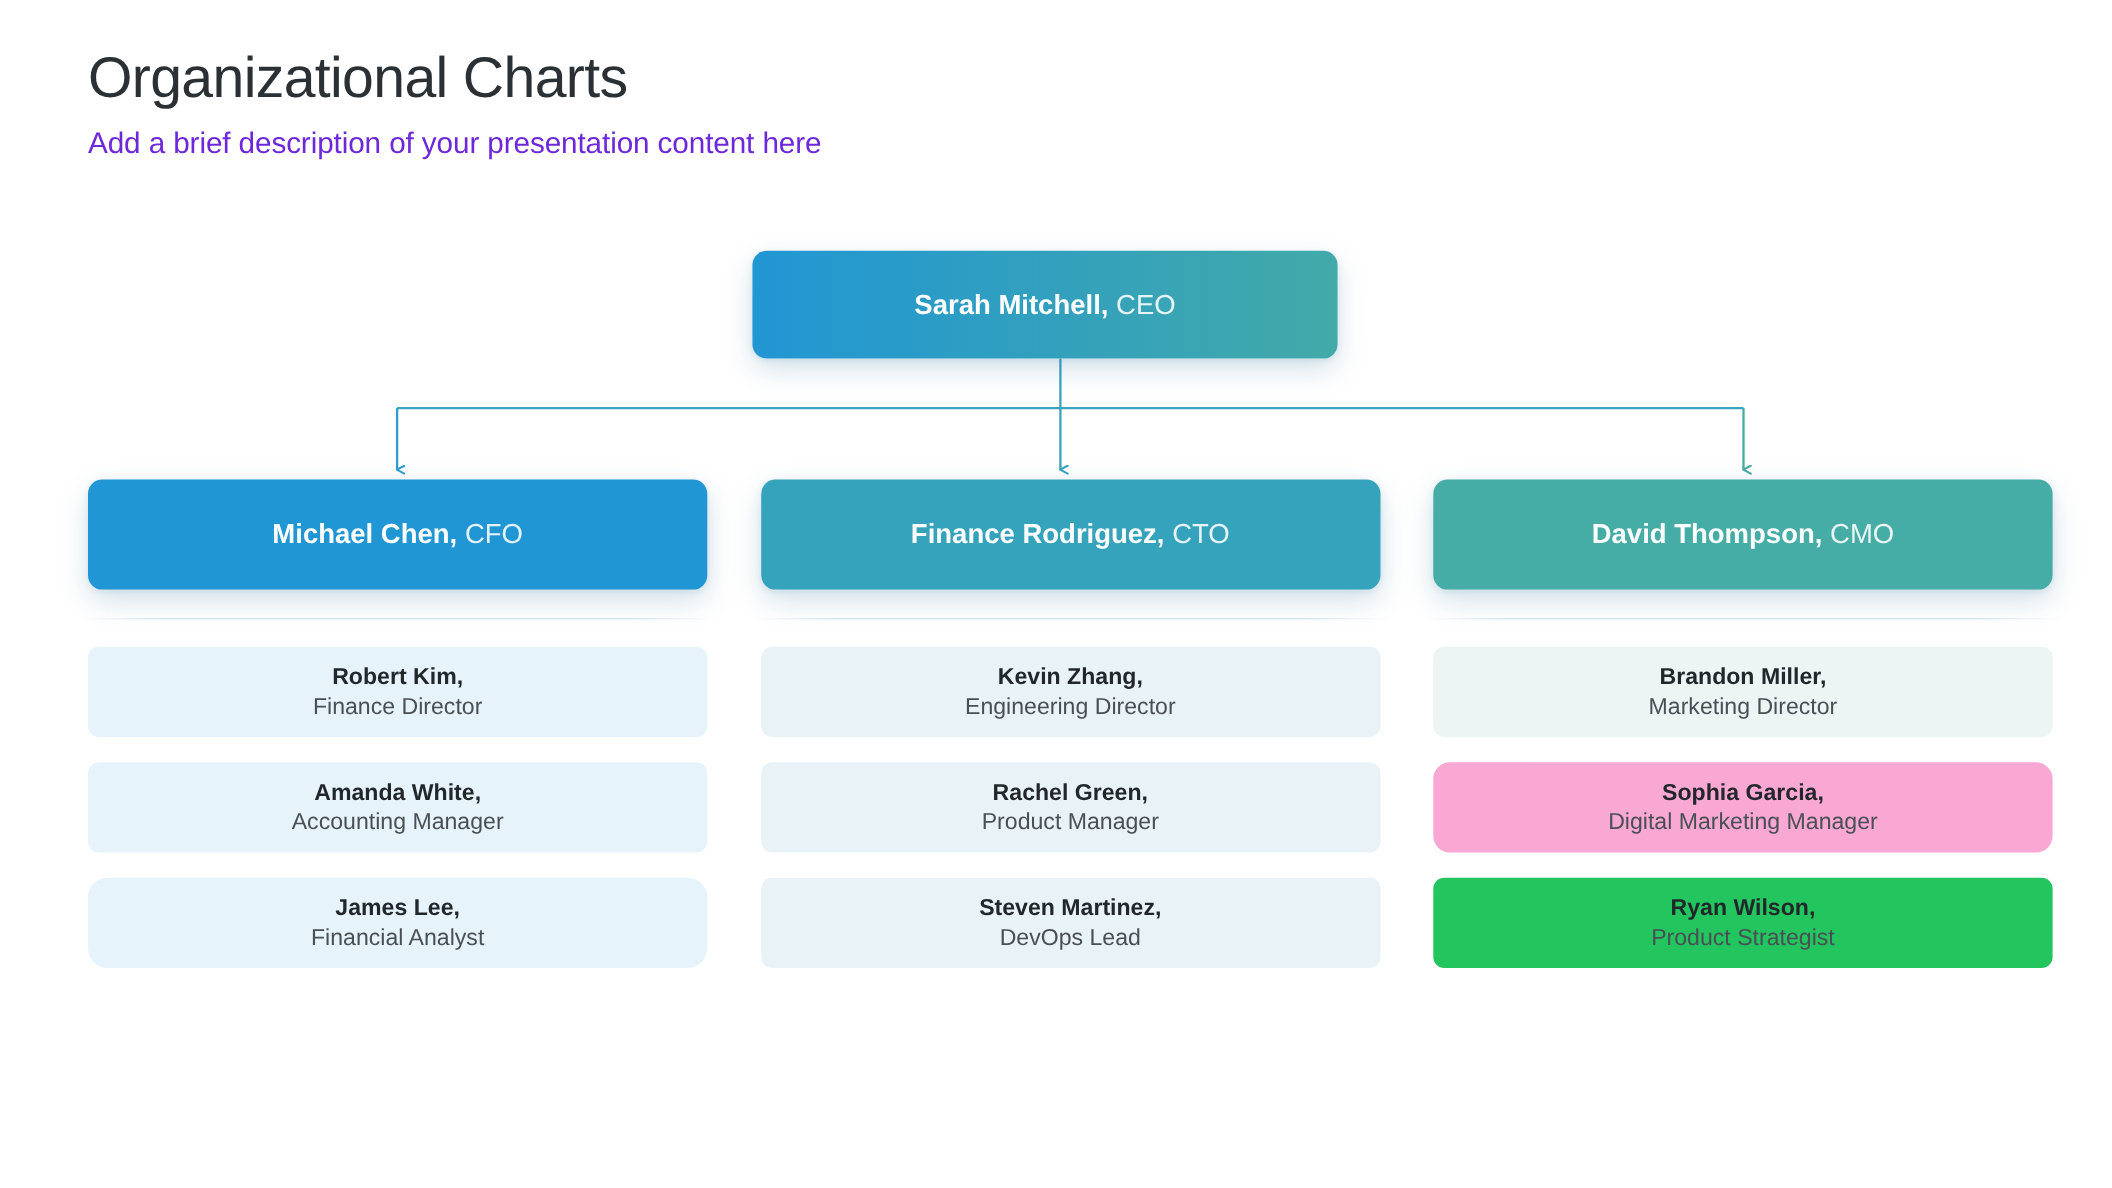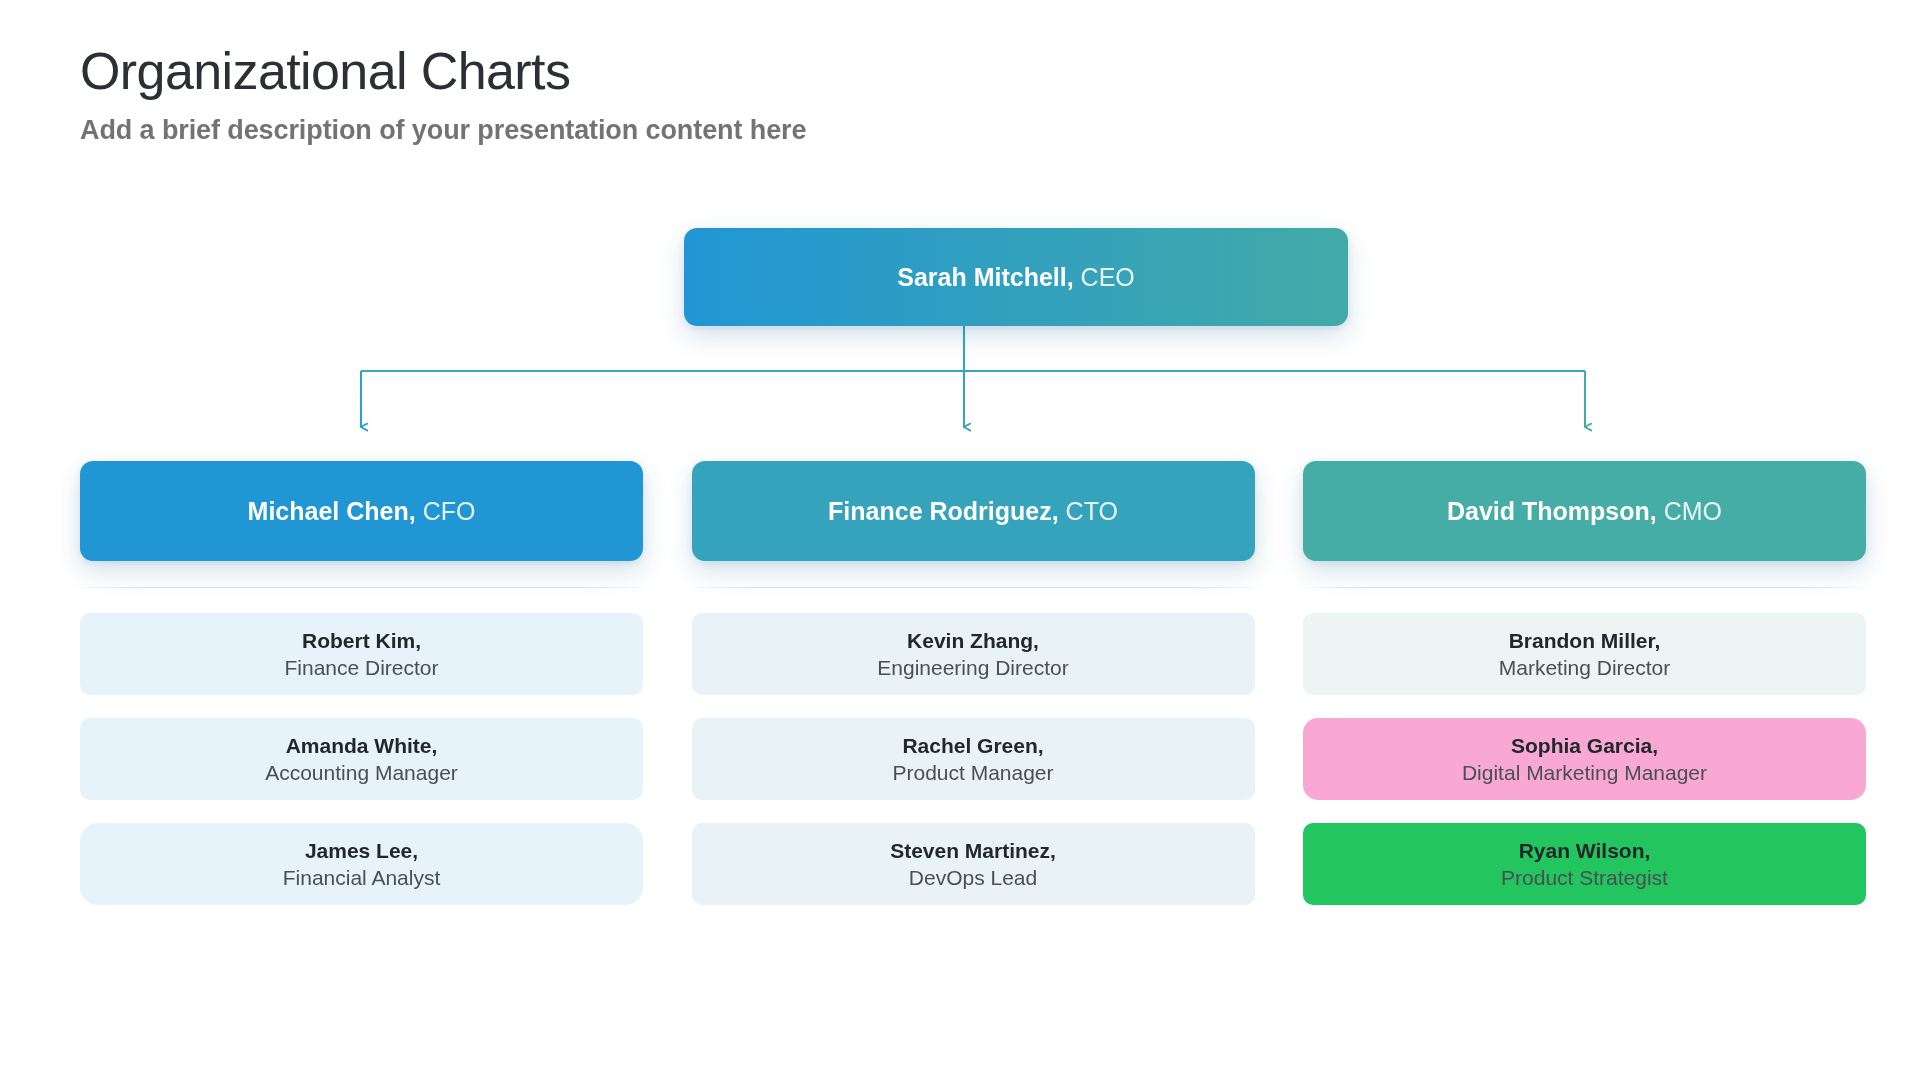--- a/index.html
+++ b/index.html
@@ -32,22 +32,22 @@
     font-weight: 400;
     color: #2b3034;
     letter-spacing: -0.6px;
     line-height: 1.12;
     white-space: nowrap;
   }
 
   .slide-subtitle {
     margin-top: 14px;
     font-size: 27px;
-    font-weight: 700;
-    color: #737373;
+    font-weight: 400;
+    color: #6d28d9;
     letter-spacing: -0.1px;
     line-height: 1.2;
     white-space: nowrap;
   }
 
   
   .chart {
     position: absolute;
     left: 0;
     top: 0;
@@ -62,21 +62,21 @@
     width: 1920px;
     height: 1080px;
     pointer-events: none;
   }
 
   
   .root-node {
     position: absolute;
     left: 684px;
     top: 228px;
-    width: 664px;
+    width: 532px;
     height: 98px;
     border-radius: 13px;
     display: flex;
     align-items: center;
     justify-content: center;
     color: #ffffff;
     box-shadow: 0 10px 26px rgba(40,110,150,0.20), 0 2px 6px rgba(40,110,150,0.10);
   }
 
   .node-label {
@@ -95,21 +95,20 @@
   }
 
   
   .columns {
     position: absolute;
     left: 80px;
     top: 436px;
     width: 1786px;
     display: flex;
     justify-content: space-between;
-    margin-top: 25px;
   }
 
   .column {
     width: 563px;
     display: flex;
     flex-direction: column;
   }
 
   .exec-node {
     width: 100%;

